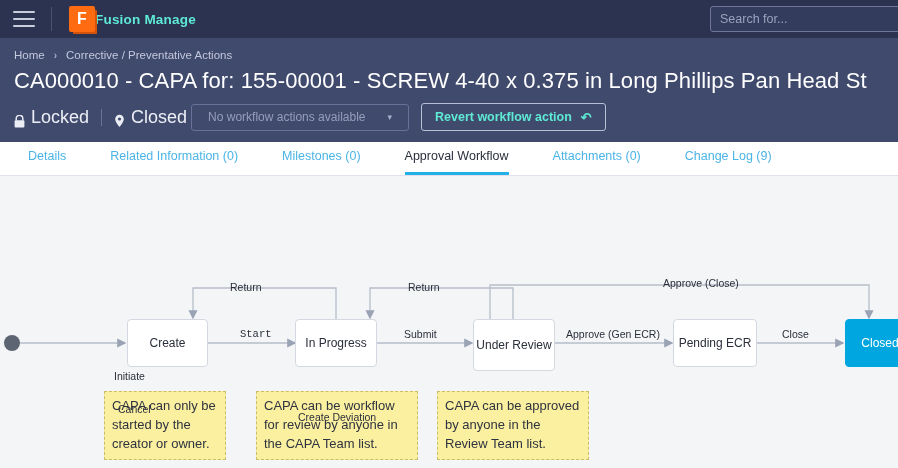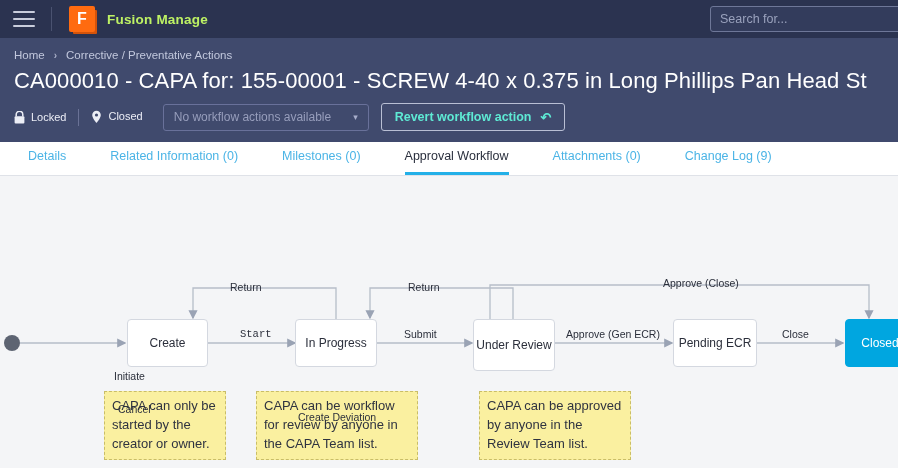--- a/index.html
+++ b/index.html
@@ -20,21 +20,21 @@
     flex-direction: column; justify-content: space-between; cursor: pointer; }
   .hamburger i { display: block; height: 2px; background: #c9cddc; border-radius: 1px; }
   .vdivide { width: 1px; height: 24px; background: #4a5270; margin-left: 16px; }
   .logo-wrap { display: flex; align-items: center; margin-left: 17px; }
   .logo {
     width: 26px; height: 26px; background: #ff6b10; border-radius: 2px;
     position: relative; display: flex; align-items: center; justify-content: center;
     box-shadow: 3px 3px 0 -1px #d4530a;
   }
   .logo span { color: #fff; font-weight: bold; font-size: 16px; line-height: 1; }
-  .brand { color: #bef264; font-size: 13.5px; font-weight: bold; margin-left: 12px; letter-spacing: .2px; }
+  .brand { color: #5eead4; font-size: 13.5px; font-weight: bold; margin-left: 0; letter-spacing: .2px; }
   .search-box {
     position: absolute; left: 710px; top: 6px; width: 200px; height: 26px;
     background: #333c5c; border: 1px solid #6e7798; border-radius: 3px;
     display: flex; align-items: center; padding: 0 9px;
   }
   .search-box input {
     background: transparent; border: 0; outline: none; width: 100%;
     color: #e4e7f0; font-size: 12.5px; font-family: "Liberation Sans", sans-serif;
   }
   .search-box input::placeholder { color: #9aa2bd; }
@@ -45,26 +45,26 @@
     background: #404a6d;
   }
   .crumbs { display: flex; align-items: center; padding: 11px 0 0 14px; font-size: 11.5px; color: #c2c8dd; }
   .crumbs .crumb-link { color: #c2c8dd; cursor: pointer; text-align: center; }
   .crumbs .sep { margin: 0 9px; color: #aab1ca; font-size: 10px; font-weight: bold; }
   .pagetitle {
     color: #fff; font-size: 22px; padding: 7px 0 0 14px; white-space: nowrap;
     font-weight: normal; letter-spacing: .1px;
   }
   .statusrow { display: flex; align-items: center; padding: 9px 0 0 14px; }
-  .statusitem { display: flex; align-items: flex-start; color: #eceef6; font-size: 11px; }
+  .statusitem { display: flex; align-items: flex-end; color: #eceef6; font-size: 18px; }
   .statusitem .ico { margin-right: 6px; display: flex; }
   .sdiv { width: 1px; height: 17px; background: #6a7296; margin: 0 12px; }
   .wf-select {
-    margin-left: 20px; height: 27px; border: 1px solid #69719a; border-radius: 3px;
-    display: flex; align-items: center; padding: 0 10px; color: #979ebc; font-size: 12px;
+    margin-left: 4px; height: 27px; border: 1px solid #69719a; border-radius: 3px;
+    display: flex; align-items: center; padding: 0 16px; color: #979ebc; font-size: 12px;
   }
   .wf-select .chev { margin-left: 22px; font-size: 9px; color: #a8aecb; }
   .revert-btn {
     margin-left: 12px; height: 28px; border: 1px solid #b9bfd4; border-radius: 3px;
     display: flex; align-items: center; padding: 0 13px; color: #5eead4;
     font-size: 12.5px; font-weight: bold; cursor: pointer;
   }
   .revert-btn .undo { margin-left: 9px; font-size: 13px; }
 
   
@@ -195,21 +195,21 @@
 
         <path d="M137,369 L137,444 L110,444"></path>
 
         <path d="M336,415 L336,371"></path>
       </g>
       <circle cx="12" cy="167" r="8" fill="#5d6472"></circle>
     </svg>
 
     <div class="note" style="left:104px; top:215px; width:122px;">CAPA can only be started by the creator or owner.</div>
     <div class="note" style="left:256px; top:215px; width:162px;">CAPA can be workflow for review by anyone in the CAPA Team list.</div>
-    <div class="note" style="left:437px; top:215px; width:152px;margin-left:42px;">CAPA can be approved by anyone in the Review Team list.</div>
+    <div class="note" style="left:437px; top:215px; width:152px;">CAPA can be approved by anyone in the Review Team list.</div>
 
     <div class="node" style="left:295px; top:143px; width:82px; height:48px;">In Progress</div>
     <div class="node" style="left:127px; top:143px; width:81px; height:48px;">Create</div>
     <div class="node" style="left:473px; top:143px; width:82px; height:52px;">Under Review</div>
     <div class="node" style="left:673px; top:143px; width:84px; height:48px;">Pending ECR</div>
     <div class="node closed" style="left:845px; top:143px; width:70px; height:48px;">Closed</div>
 
     <div class="edge-label" style="left:230px; top:105px;">Return</div>
     <div class="edge-label" style="left:408px; top:105px;">Return</div>
     <div class="edge-label" style="left:663px; top:101px;">Approve (Close)</div>

